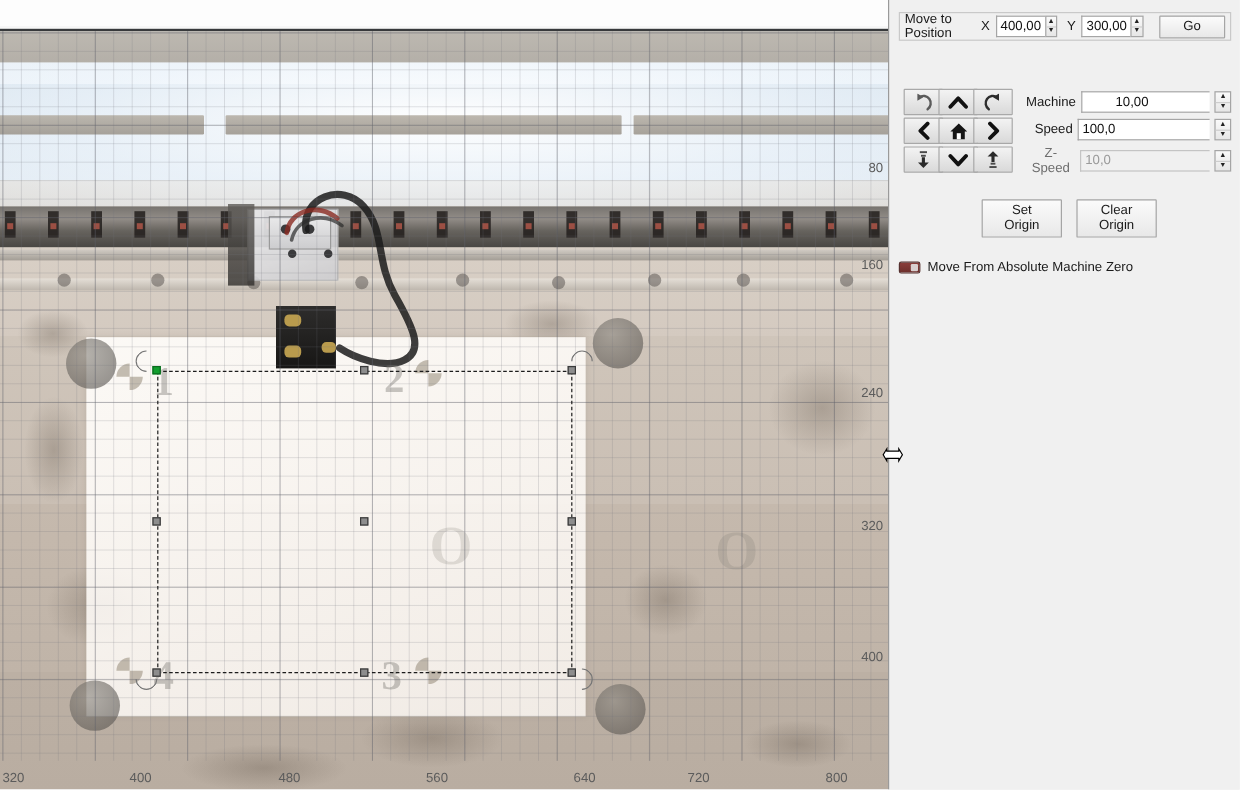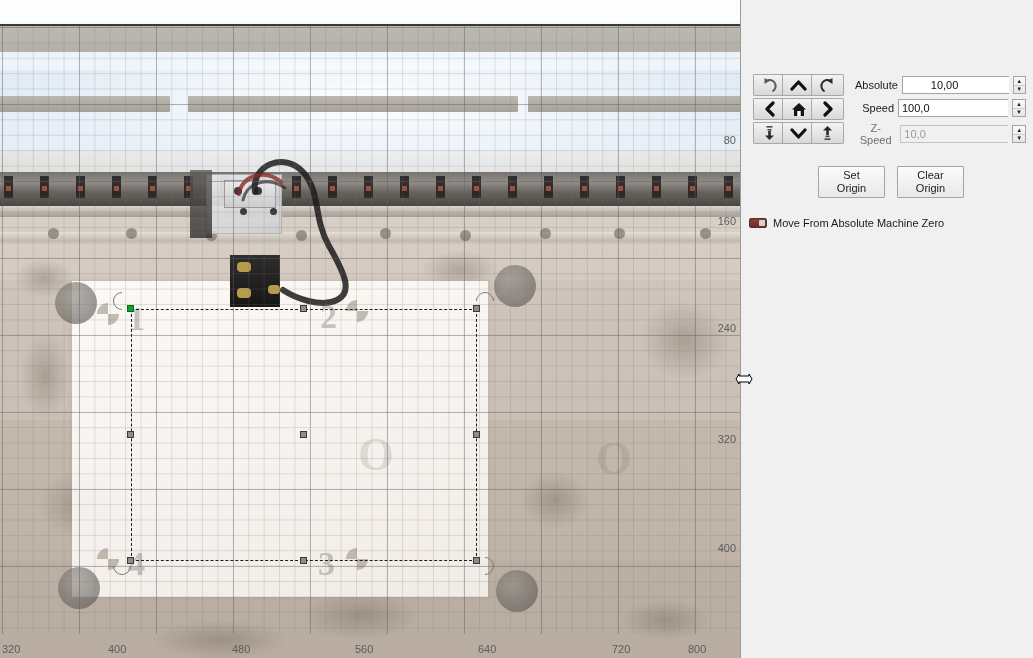--- a/index.html
+++ b/index.html
@@ -408,33 +408,49 @@
         <span style="top: 296px;">240</span>
         <span style="top: 407px;">320</span>
         <span style="top: 516px;">400</span>
       </div>
     <div class="ruler-bottom" id="ruler-bottom">
         <span style="left: 2px;">320</span>
         <span style="left: 108px;">400</span>
         <span style="left: 232px;">480</span>
         <span style="left: 355px;">560</span>
         <span style="left: 478px;">640</span>
-        <span style="left: 612px; text-align: center;">720</span>
+        <span style="left: 573px; text-align: center;">720</span>
         <span style="left: 688px;">800</span>
       </div>
   </div>
 
   <svg class="cursor-resize" viewBox="0 0 18 16">
     <g fill="#fff" stroke="#000" stroke-width="1">
       <path d="M4 5 H14 V3 L17 8 L14 13 V11 H4 V13 L1 8 L4 3 Z"></path>
     </g>
   </svg>
 
   <div id="right-panel">
 
+    <div id="move-to-pos">
+      <span class="lbl">Move to Position</span>
+      <span class="lbl">X</span>
+      <div class="txt" style="width:52px;">400,00</div>
+      <div class="spin" style="margin-left:-5px;">
+        <div>▲</div>
+          <div>▼</div>
+      </div>
+      <span class="lbl" style="margin-left:3px;">Y</span>
+      <div class="txt" style="width:52px;">300,00</div>
+      <div class="spin" style="margin-left:-5px;">
+        <div>▲</div>
+          <div>▼</div>
+      </div>
+      <div class="btn" style="width:76px;height:19px;margin-left:8px;">Go</div>
+    </div>
 
     <div id="jog-area">
       <div class="jogbtn" style="left:4px; top:2px;">
         <svg width="17" height="15" viewBox="0 0 17 15">
           <path d="M12 13 A6 6 0 1 0 5 3" stroke="#5b5b5b" stroke-width="2" fill="none" stroke-linecap="round"></path>
           <path d="M5 0 L5 6 L10 3 Z" fill="#5b5b5b" transform="translate(-1.5,0)"></path>
         </svg>
       </div>
       <div class="jogbtn" style="left:33px; top:2px;">
         <svg width="17" height="13" viewBox="0 0 17 13">
@@ -480,21 +496,21 @@
         <svg width="13" height="16" viewBox="0 0 13 16">
           <path d="M2 5.5 L6.5 1 L11 5.5 Z" fill="#2a2a2a"></path>
           <path d="M6.5 4 L6.5 10" stroke="#2a2a2a" stroke-width="2.6"></path>
           <rect x="4.5" y="10.6" width="4" height="1.6" fill="#4a4a4a"></rect>
           <rect x="3.5" y="13.4" width="6" height="1.6" fill="#4a4a4a"></rect>
         </svg>
       </div>
 
       <div id="jog-fields">
           <div class="row" style="position: absolute; left: 106px; top: 4px; width: 171px; justify-content: flex-end; gap: 4px;">
-            <span class="lbl">Absolute</span>
+            <span class="lbl">Machine</span>
             <div class="txt" style="width: 110px; padding-left: 28px;">10,00</div>
             <div class="spin">
               <div>▲</div>
               <div>▼</div>
             </div>
           </div>
           <div class="row" style="position: absolute; left: 106px; top: 27px; width: 171px; justify-content: flex-end; gap: 4px;">
             <span class="lbl">Speed</span>
             <div class="txt" style="width: 110px;">100,0</div>
             <div class="spin">

